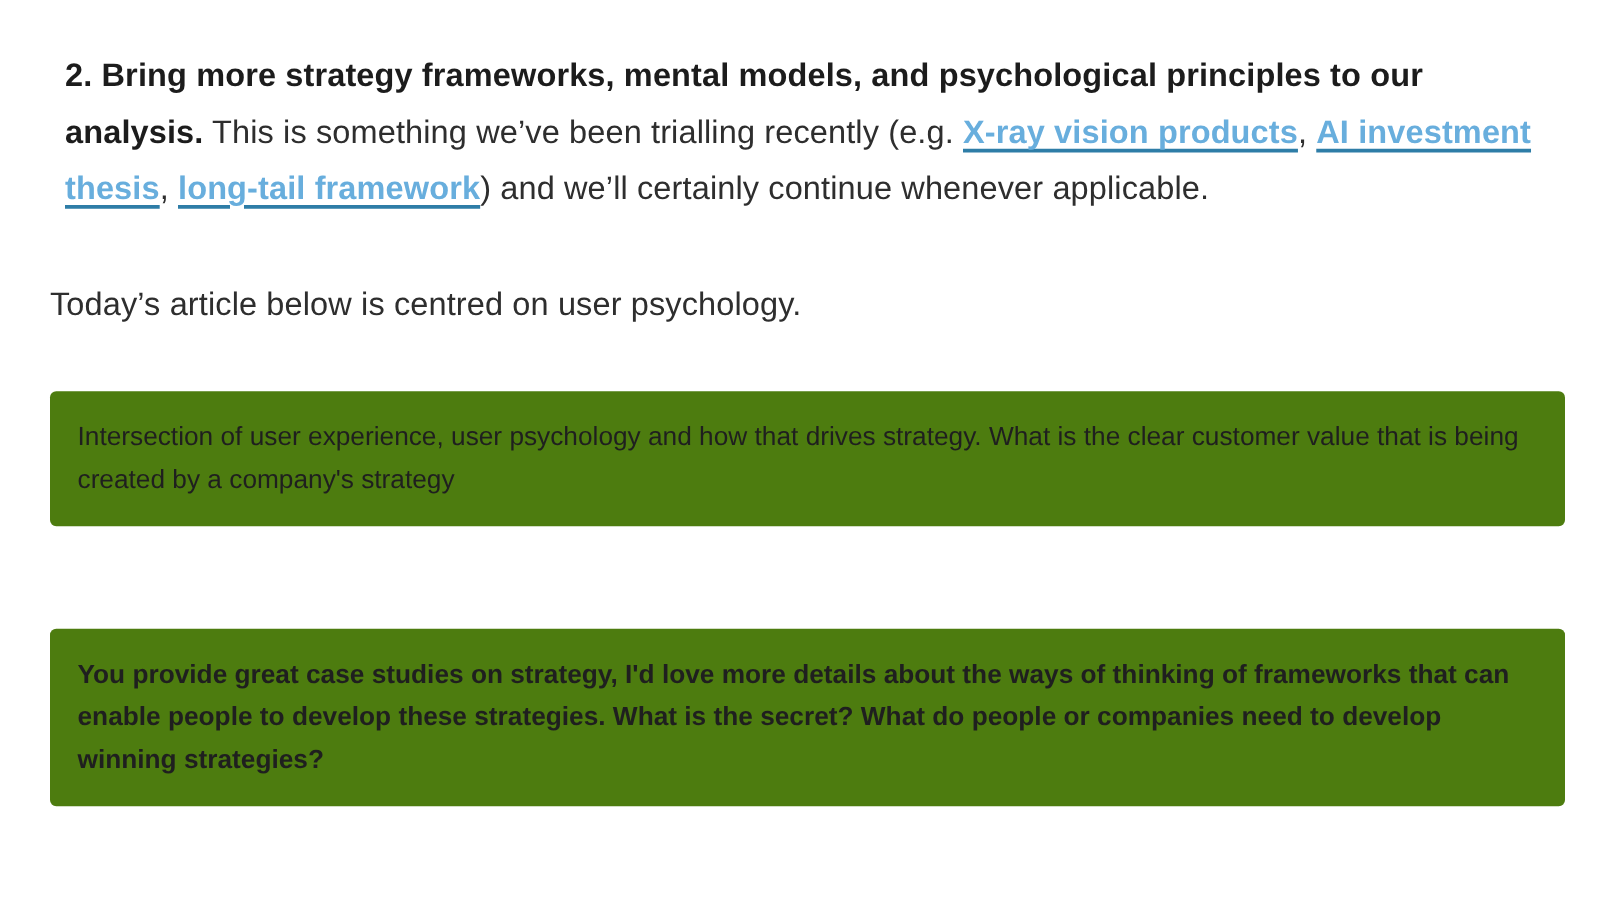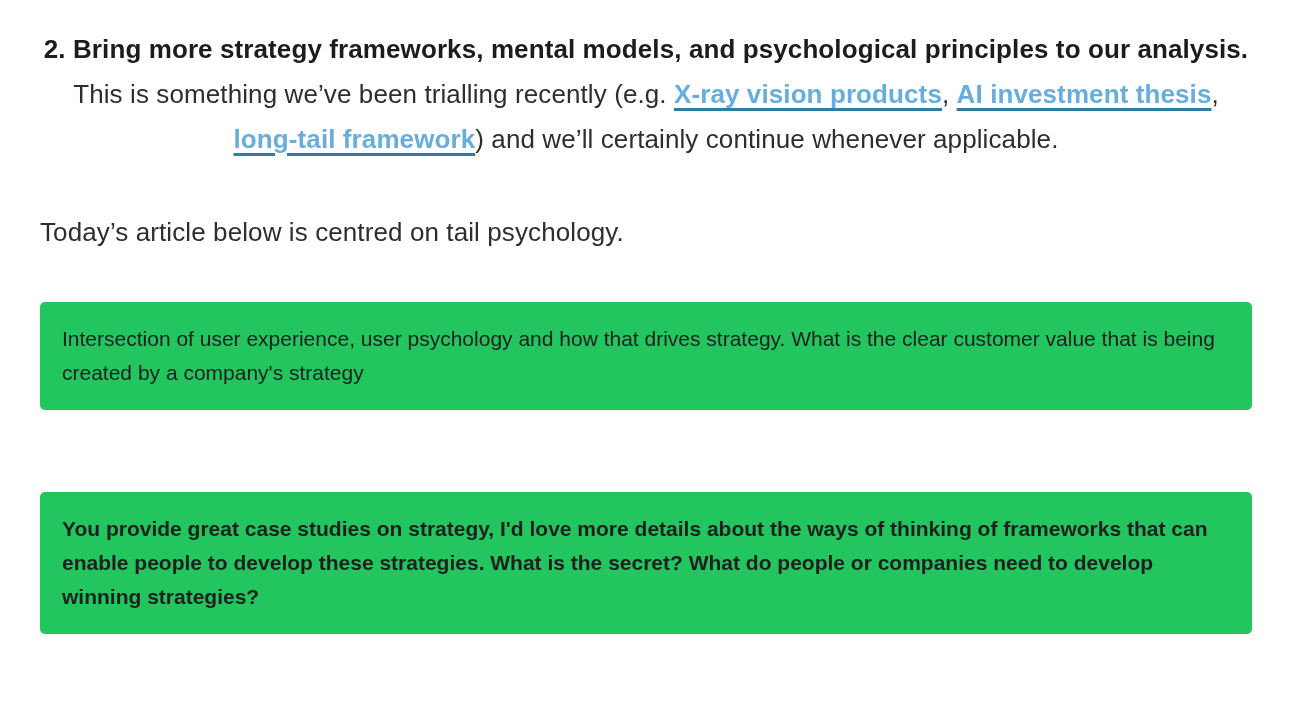--- a/index.html
+++ b/index.html
@@ -12,26 +12,25 @@
     height: 720px;
     overflow: hidden;
     font-family: "Liberation Sans", sans-serif;
   }
   .content {
     box-sizing: border-box;
     width: 1292px;
     padding: 26px 40px 0 40px;
   }
   .intro {
-    margin: 1px;
+    margin: 12px;
     font-size: 26px;
     line-height: 45px;
     color: #2e2e2e;
     letter-spacing: 0.1px;
-    text-align: center;
   }
   .intro .bold-lead {
     color: #1c1c1c;
     font-weight: 700;
   }
   .article-link {
     color: #68aedd;
     font-weight: 700;
     text-decoration: underline;
     text-decoration-color: #2e7da7;
@@ -41,38 +40,38 @@
   }
   .lead-in {
     margin: 48px 0 0 0;
     font-size: 26px;
     line-height: 45px;
     color: #2e2e2e;
     letter-spacing: 0.1px;
   }
   .quote {
     box-sizing: border-box;
-    background: #22c55e;
+    background: #4d7c0f;
     border-radius: 5px;
     padding: 20px 24px 20px 22px;
     font-size: 21px;
     line-height: 34px;
     color: #1f1f1f;
   }
   .quote-1 { margin-top: 47px; }
   .quote-2 { margin-top: 82px; font-weight: bold; }
 </style>
 </head>
 <body>
 
 <div class="content">
 
   <p class="intro"><strong class="bold-lead">2. Bring more strategy frameworks, mental models, and psychological principles to our analysis.</strong><span> This is something we’ve been trialling recently (e.g. </span><a class="article-link">X-ray vision products</a><span>, </span><a class="article-link">AI investment thesis</a><span>, </span><a class="article-link">long-tail framework</a><span>) and we’ll certainly continue whenever applicable.</span></p>
 
-  <p class="lead-in">Today’s article below is centred on tail psychology.</p>
+  <p class="lead-in">Today’s article below is centred on user psychology.</p>
 
   <div class="quote quote-1">
     <span>Intersection of user experience, user psychology and how that drives strategy. What is the clear customer value that is being created by a company's strategy</span>
   </div>
 
   <div class="quote quote-2">
     <span>You provide great case studies on strategy, I'd love more details about the ways of thinking of frameworks that can enable people to develop these strategies. What is the secret? What do people or companies need to develop winning strategies?</span>
   </div>
 
 </div>

